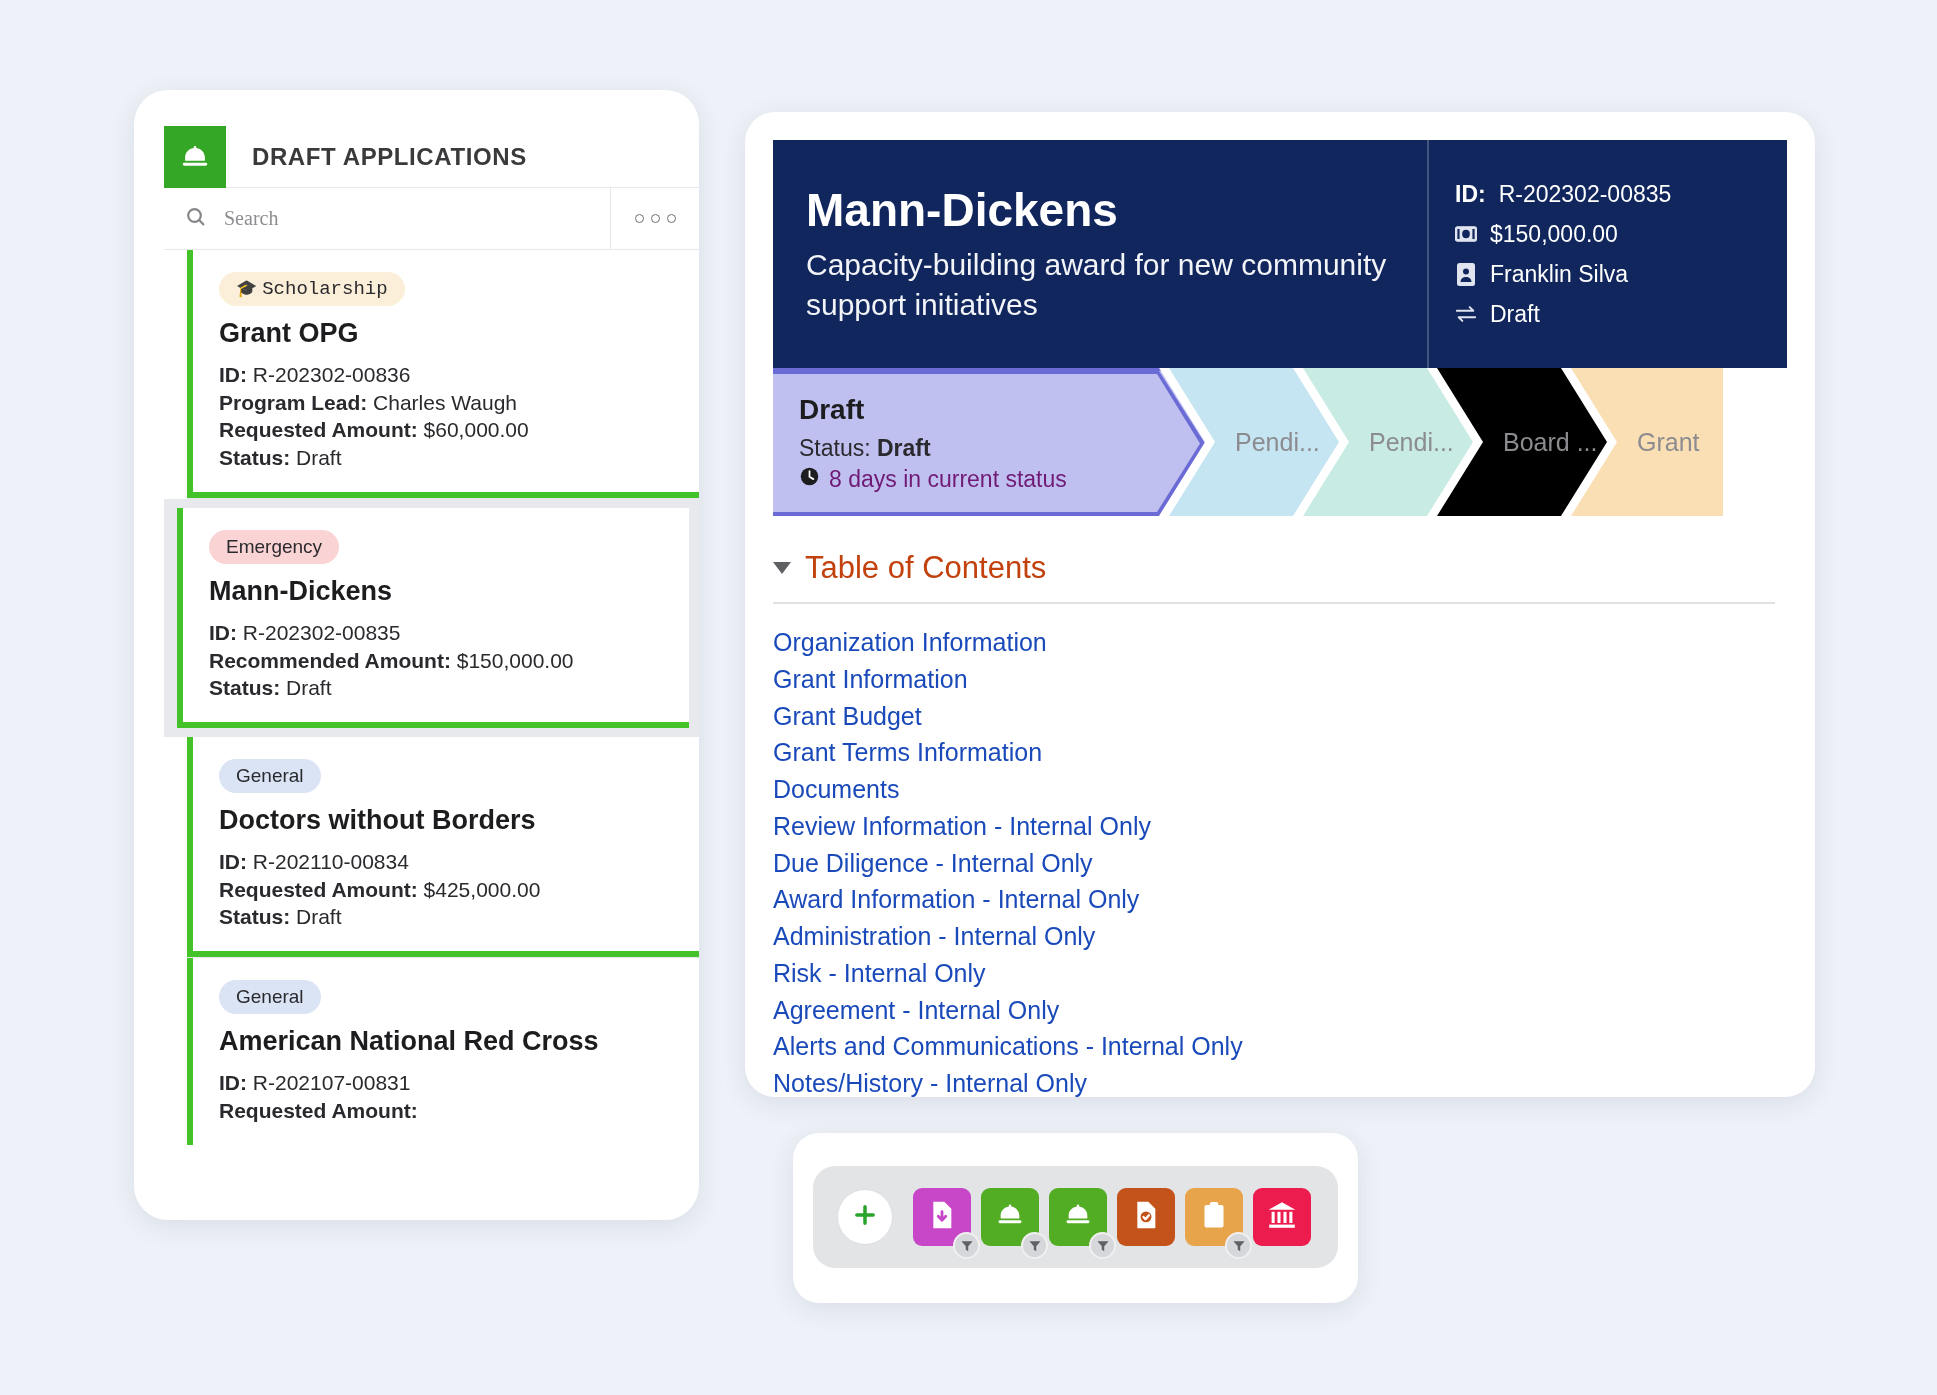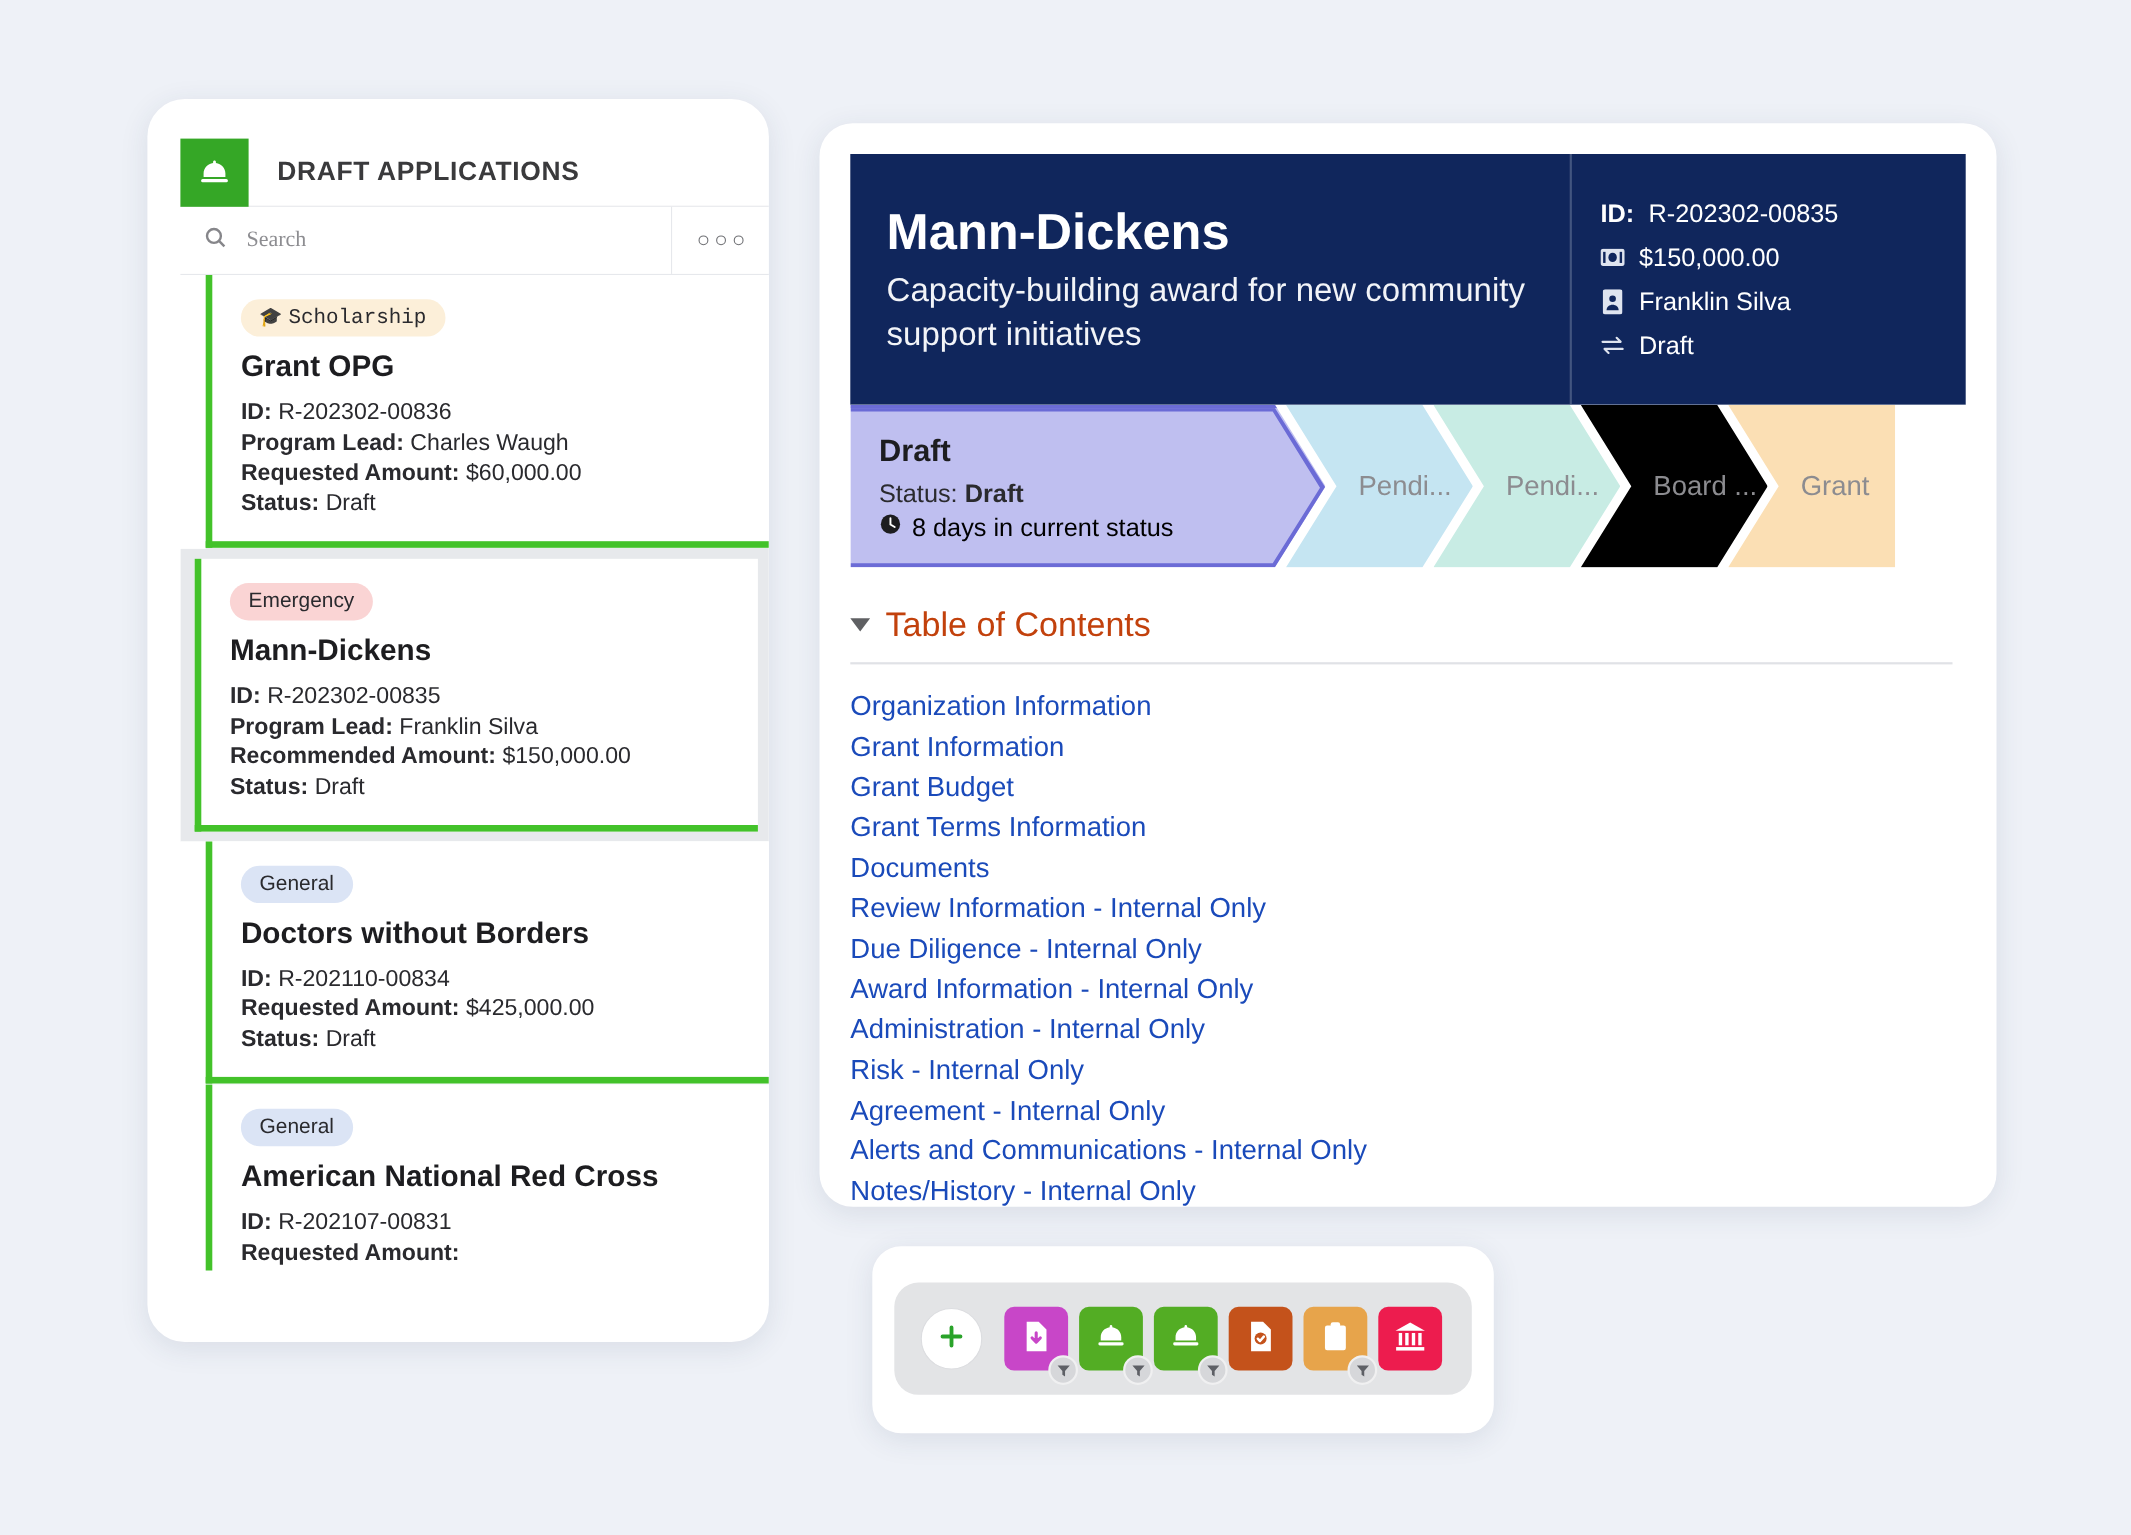--- a/index.html
+++ b/index.html
@@ -249,21 +249,21 @@
   .chev.s3 { width: 170px; background: #000000; }
   .chev.s4 {
     width: 152px; background: #fbdfb4;
     clip-path: polygon(0 0, 100% 0, 100% 100%, 0 100%, 46px 50%);
   }
 
   .chev-title { font-size: 28px; font-weight: bold; color: #1d1d20; margin-bottom: 9px; }
   .chev-status { font-size: 23px; color: #2a2a2e; }
   .chev-status b { font-weight: bold; }
   .chev-days {
-    font-size: 23px; color: #000000;
+    font-size: 23px; color: #701a75;
     display: flex; align-items: center; gap: 9px; margin-top: 4px;
   }
   .chev-label { white-space: nowrap; }
 
   
   .toc {
     margin: 34px 40px 0 28px;
   }
   .toc-head {
     display: flex;
@@ -379,21 +379,20 @@
         <div class="card-line"><b>Status:</b> <span>Draft</span></div>
       </div>
     </div>
     <div class="card-sep"></div>
 
     <div class="card-slot selected">
       <div class="card">
         <span class="tag emergency">Emergency</span>
         <div class="card-title">Mann-Dickens</div>
         <div class="card-line"><b>ID:</b> <span>R-202302-00835</span></div>
-        <div class="card-line"><b>Program Lead:</b> <span>Franklin Silva</span></div>
         <div class="card-line"><b>Recommended Amount:</b> <span>$150,000.00</span></div>
         <div class="card-line"><b>Status:</b> <span>Draft</span></div>
       </div>
     </div>
 
     <div class="card-slot">
       <div class="card">
         <span class="tag general">General</span>
         <div class="card-title">Doctors without Borders</div>
         <div class="card-line"><b>ID:</b> <span>R-202110-00834</span></div>

